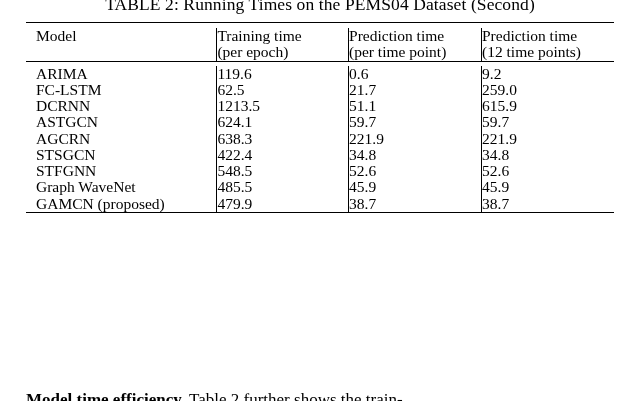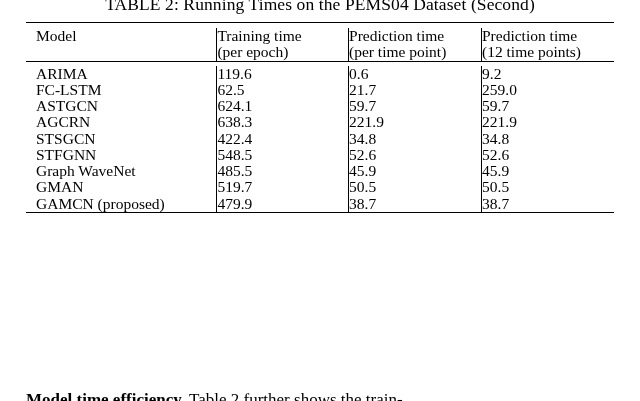--- a/index.html
+++ b/index.html
@@ -139,20 +139,26 @@
           <td class="data-cell col-num vline-l bold">0.6</td>
           <td class="data-cell col-num vline-l bold">9.2</td>
         </tr>
         <tr>
           <td class="data-cell col-model">FC-LSTM</td>
           <td class="data-cell col-num vline-l bold">62.5</td>
           <td class="data-cell col-num vline-l">21.7</td>
           <td class="data-cell col-num vline-l">259.0</td>
         </tr>
         <tr>
+          <td class="data-cell col-model">DCRNN</td>
+          <td class="data-cell col-num vline-l">1213.5</td>
+          <td class="data-cell col-num vline-l">51.1</td>
+          <td class="data-cell col-num vline-l">615.9</td>
+        </tr>
+        <tr>
           <td class="data-cell col-model">ASTGCN</td>
           <td class="data-cell col-num vline-l">624.1</td>
           <td class="data-cell col-num vline-l">59.7</td>
           <td class="data-cell col-num vline-l">59.7</td>
         </tr>
         <tr>
           <td class="data-cell col-model">AGCRN</td>
           <td class="data-cell col-num vline-l">638.3</td>
           <td class="data-cell col-num vline-l">221.9</td>
           <td class="data-cell col-num vline-l">221.9</td>
@@ -169,26 +175,20 @@
           <td class="data-cell col-num vline-l">52.6</td>
           <td class="data-cell col-num vline-l">52.6</td>
         </tr>
         <tr>
           <td class="data-cell col-model">Graph WaveNet</td>
           <td class="data-cell col-num vline-l">485.5</td>
           <td class="data-cell col-num vline-l">45.9</td>
           <td class="data-cell col-num vline-l">45.9</td>
         </tr>
         <tr>
-          <td class="data-cell col-model">GMAN</td>
-          <td class="data-cell col-num vline-l">519.7</td>
-          <td class="data-cell col-num vline-l">50.5</td>
-          <td class="data-cell col-num vline-l">50.5</td>
-        </tr>
-        <tr>
           <td class="data-cell col-model bold">GAMCN (proposed)</td>
           <td class="data-cell col-num vline-l">479.9</td>
           <td class="data-cell col-num vline-l">38.7</td>
           <td class="data-cell col-num vline-l">38.7</td>
         </tr>
 
         <tr class="rule-row">
           <td colspan="4">
               <div class="rule-thick"></div>
             </td>

